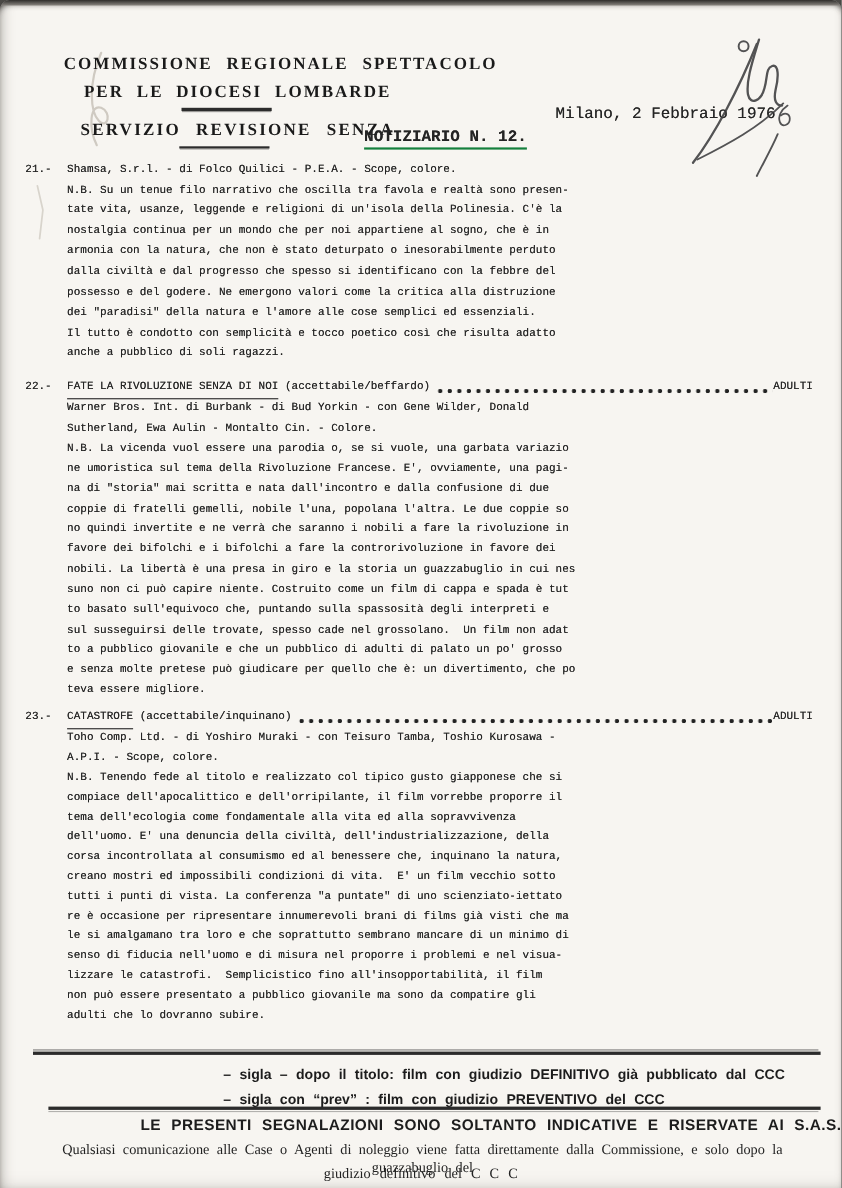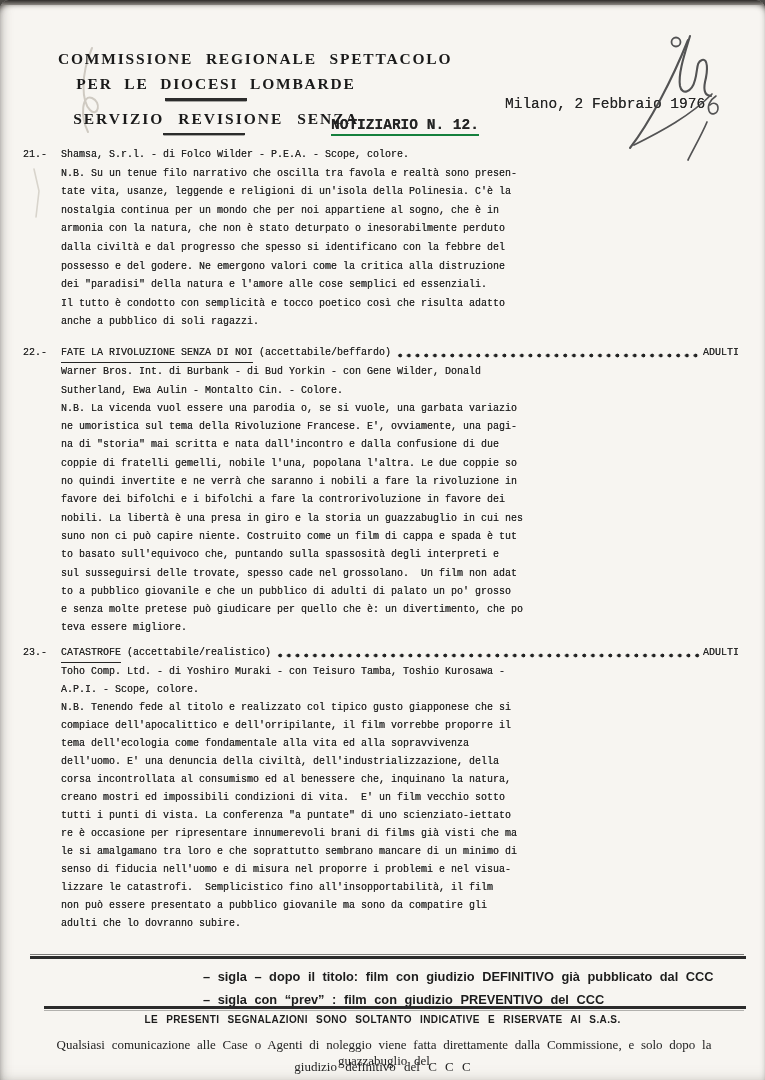--- a/index.html
+++ b/index.html
@@ -53,23 +53,23 @@
 
   
   .frule{position:absolute;background:#2b2b2b;height:2.5px;}
   .frule.f1{top:956px;left:30px;width:716px;box-shadow:-1px -3px 0 -1px #2b2b2b99;}
   .frule.f2{top:1006px;left:44px;width:702px;box-shadow:-1px 3px 0 -1px #2b2b2b55;}
   .nota{position:absolute;top:965px;left:203px;display:flex;
     font-family:"Liberation Sans","DejaVu Sans",sans-serif;font-weight:700;
     font-size:12.8px;color:#1c1c1c;line-height:23px;word-spacing:4px;}
   .nb-label{margin-right:10px;white-space:nowrap;}
   .nb-lines div{white-space:nowrap;}
-  .notice{position:absolute;top:1014px;left:0;width:100%;text-align:center;
+  .notice{position:absolute;top:1014px;left:0;width:100%;text-align:right;
     font-family:"Liberation Sans","DejaVu Sans",sans-serif;font-weight:700;
-    font-size:10px;letter-spacing:.4px;word-spacing:5px;color:#1c1c1c;}
+    font-size:14px;letter-spacing:.4px;word-spacing:5px;color:#1c1c1c;}
   .small1{position:absolute;top:1037px;left:30px;width:708px;text-align:center;
     font-family:"Liberation Serif","DejaVu Serif",serif;font-size:13px;
     word-spacing:3.5px;color:#222;}
   .small2{position:absolute;top:1059px;left:0;width:100%;text-align:center;
     font-family:"Liberation Serif","DejaVu Serif",serif;font-size:13px;
     word-spacing:5px;color:#222;}
 
   .hand-mark{position:absolute;left:612px;top:26px;}
   .thread-mark{position:absolute;left:64px;top:40px;}
   .pencil-mark{position:absolute;left:26px;top:165px;}
@@ -106,21 +106,21 @@
       <path stroke-width="1.7" d="M 22,119 C 50,105 78,90 100,68"></path>
       <path stroke-width="1.6" d="M 104,70 c -6,4 -9,10 -7,15 c 2,5 9,3 9,-3 c 0,-5 -5,-6 -8,-3"></path>
       <path stroke-width="1.7" d="M 76,134 C 82,122 90,108 95,96"></path>
     </g>
   </svg>
 
   <main class="entries tw">
 
     <section class="entry e1">
       <span class="entry-num">21.-</span>
-      <div class="credits">Shamsa, S.r.l. - di Folco Wilder - P.E.A. - Scope, colore.</div>
+      <div class="credits">Shamsa, S.r.l. - di Folco Quilici - P.E.A. - Scope, colore.</div>
       <div class="note">N.B. Su un tenue filo narrativo che oscilla tra favola e realtà sono presen-
 tate vita, usanze, leggende e religioni di un'isola della Polinesia. C'è la
 nostalgia continua per un mondo che per noi appartiene al sogno, che è in
 armonia con la natura, che non è stato deturpato o inesorabilmente perduto
 dalla civiltà e dal progresso che spesso si identificano con la febbre del
 possesso e del godere. Ne emergono valori come la critica alla distruzione
 dei "paradisi" della natura e l'amore alle cose semplici ed essenziali.
 Il tutto è condotto con semplicità e tocco poetico così che risulta adatto
 anche a pubblico di soli ragazzi.</div>
     </section>
@@ -147,21 +147,21 @@
 sul susseguirsi delle trovate, spesso cade nel grossolano.  Un film non adat
 to a pubblico giovanile e che un pubblico di adulti di palato un po' grosso
 e senza molte pretese può giudicare per quello che è: un divertimento, che po
 teva essere migliore.</div>
     </section>
 
     <section class="entry e3">
       <span class="entry-num">23.-</span>
       <div class="title-line">
         <span class="film-title">CATASTROFE</span>
-        <span class="judgment">(accettabile/realistico)</span>
+        <span class="judgment">(accettabile/inquinano)</span>
         <span class="leader"></span>
         <span class="audience">ADULTI</span>
       </div>
       <div class="credits">Toho Comp. Ltd. - di Yoshiro Muraki - con Teisuro Tamba, Toshio Kurosawa -
 A.P.I. - Scope, colore.</div>
       <div class="note">N.B. Tenendo fede al titolo e realizzato col tipico gusto giapponese che si
 compiace dell'apocalittico e dell'orripilante, il film vorrebbe proporre il
 tema dell'ecologia come fondamentale alla vita ed alla sopravvivenza
 dell'uomo. E' una denuncia della civiltà, dell'industrializzazione, della
 corsa incontrollata al consumismo ed al benessere che, inquinano la natura,

